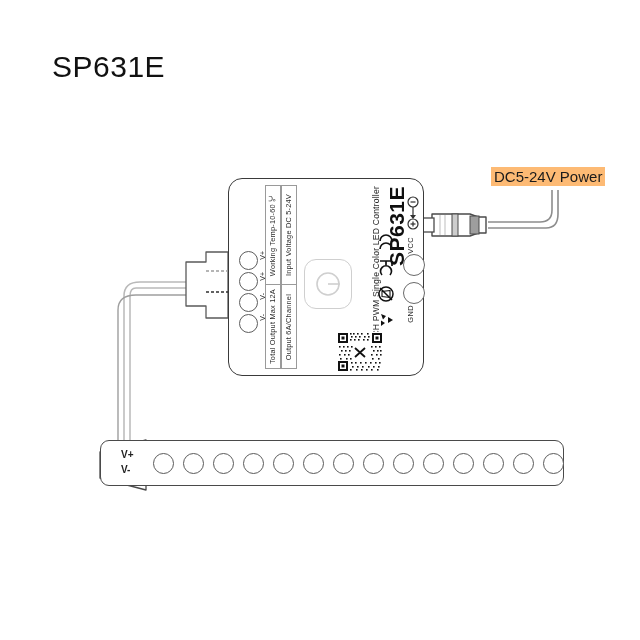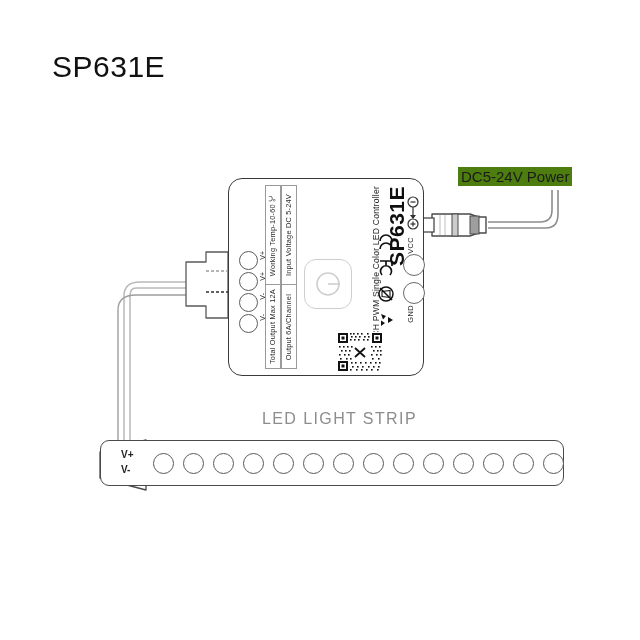--- a/index.html
+++ b/index.html
@@ -106,23 +106,23 @@
   .rpad-label{
     position:absolute;font-size:7.4px;color:#2b2b2b;letter-spacing:0.4px;
     writing-mode:vertical-rl;transform:rotate(180deg);white-space:nowrap;
   }
 
   
   .polarity{position:absolute;left:403px;top:196px;width:20px;height:36px;}
 
   
   .dc-label{
-    position:absolute;left:458px;top:167px;
+    position:absolute;left:491px;top:167px;
     font-size:15px;color:#1b1b1b;white-space:nowrap;
-    background:#4d7c0f;padding:1px 3px;
+    background:#fdba74;padding:1px 3px;
   }
 
   
   .strip-caption{
     position:absolute;left:262px;top:410px;
     font-size:16px;color:#8c8c8c;letter-spacing:1.4px;white-space:nowrap;
   }
 
   
   .strip{
@@ -361,21 +361,20 @@
       <line x1="7.5" y1="28" x2="12.5" y2="28" stroke="#2f2f2f" stroke-width="1.2"></line>
       <line x1="10" y1="25.5" x2="10" y2="30.5" stroke="#2f2f2f" stroke-width="1.2"></line>
     </svg>
   </div>
 
   <div class="rpad" style="left:403px;top:254px;"></div>
   <div class="rpad" style="left:403px;top:282px;"></div>
   <div class="rpad-label" style="left:406px;top:237px;">VCC</div>
   <div class="rpad-label" style="left:406px;top:305px;">GND</div>
 
-  <div class="strip-caption">LED LIGHT STRIP</div>
 
   <div class="strip">
     <div class="led" style="left:52px;"></div>
     <div class="led" style="left:82px;"></div>
     <div class="led" style="left:112px;"></div>
     <div class="led" style="left:142px;"></div>
     <div class="led" style="left:172px;"></div>
     <div class="led" style="left:202px;"></div>
     <div class="led" style="left:232px;"></div>
     <div class="led" style="left:262px;"></div>

